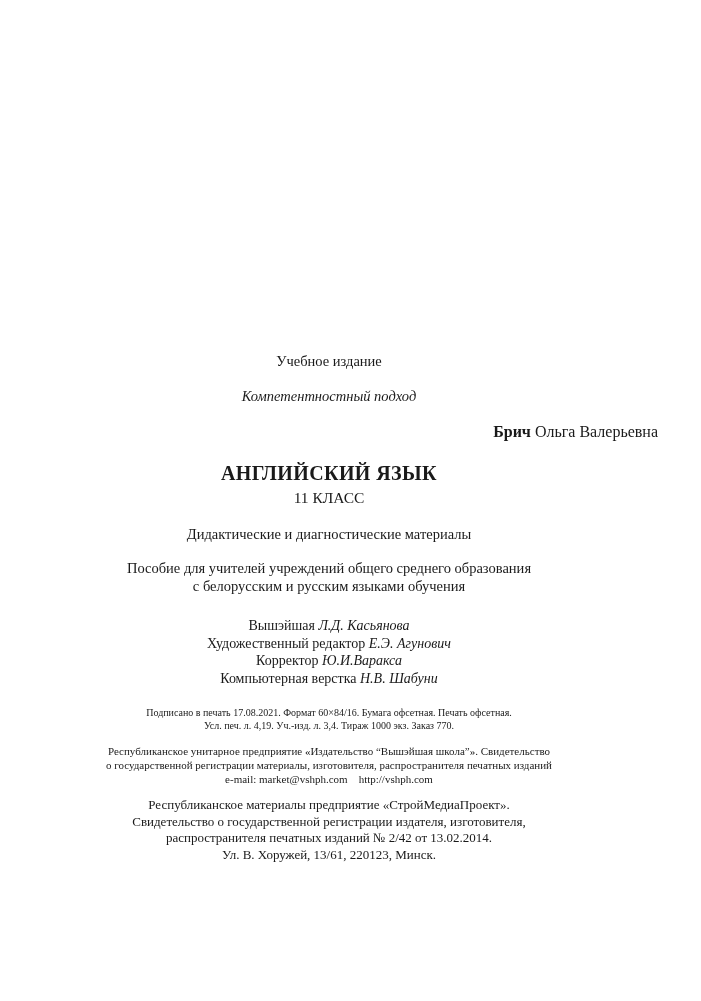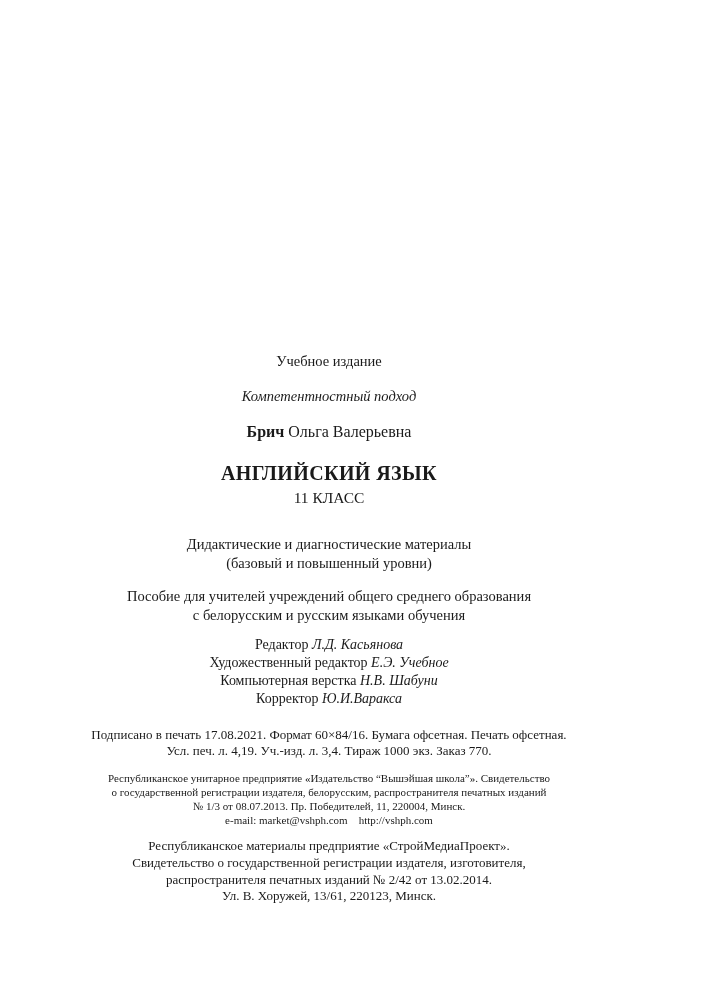--- a/index.html
+++ b/index.html
@@ -37,53 +37,54 @@
     margin-bottom: 16px;
   }
   .series {
     font-size: 14.5px;
     font-style: italic;
     margin-bottom: 17px;
   }
   .author {
     font-size: 16px;
     margin-bottom: 18px;
+    text-align: right;
   }
   .author b {
     font-weight: bold;
   }
   .title {
     font-size: 20px;
     font-weight: bold;
     letter-spacing: 0.4px;
     margin-bottom: 2px;
   }
   .grade {
     font-size: 15.5px;
-    margin-bottom: 27px;
+    margin-bottom: 17px;
   }
   .subtitle {
     font-size: 14.5px;
     line-height: 1.38;
     margin-bottom: 15px;
   }
   .audience {
     font-size: 14.5px;
     line-height: 1.38;
-    margin-bottom: 12px;
+    margin-bottom: 21px;
   }
   .staff {
     font-size: 14px;
     line-height: 1.42;
     margin-bottom: 19px;
   }
   .staff i {
   }
   .print-info {
-    font-size: 13px;
+    font-size: 10px;
     line-height: 1.42;
     margin-bottom: 11px;
   }
   .publisher-block {
     font-size: 11px;
     line-height: 1.42;
     margin-bottom: 11px;
   }
   .publisher-block2 {
     font-size: 13px;
@@ -103,52 +104,50 @@
 
     <div class="line author">
       <b>Брич</b><span> Ольга Валерьевна</span>
     </div>
 
     <div class="line title">АНГЛИЙСКИЙ ЯЗЫК</div>
     <div class="line grade">11 КЛАСС</div>
 
     <div class="subtitle">
       <div class="line">Дидактические и диагностические материалы</div>
-      <div class="line">(базовый и повышенный уровни)</div>
     </div>
 
     <div class="audience">
       <div class="line">Пособие для учителей учреждений общего среднего образования</div>
       <div class="line">с белорусским и русским языками обучения</div>
     </div>
 
     <div class="staff">
       <div class="line">
-        <span>Редактор </span><i>Л.Д. Касьянова</i>
+        <span>Вышэйшая </span><i>Л.Д. Касьянова</i>
       </div>
       <div class="line">
-        <span>Художественный редактор </span><i>Е.Э. Учебное</i>
+        <span>Художественный редактор </span><i>Е.Э. Агунович</i>
+      </div>
+      <div class="line">
+        <span>Корректор </span><i>Ю.И.Варакса</i>
       </div>
       <div class="line">
         <span>Компьютерная верстка </span><i>Н.В. Шабуни</i>
-      </div>
-      <div class="line">
-        <span>Корректор </span><i>Ю.И.Варакса</i>
       </div>
     </div>
 
     <div class="print-info">
       <div class="line">Подписано в печать 17.08.2021. Формат 60×84/16. Бумага офсетная. Печать офсетная.</div>
       <div class="line">Усл. печ. л. 4,19. Уч.-изд. л. 3,4. Тираж 1000 экз. Заказ 770.</div>
     </div>
 
     <div class="publisher-block">
       <div class="line">Республиканское унитарное предприятие «Издательство “Вышэйшая школа”». Свидетельство</div>
-      <div class="line">о государственной регистрации издателя, белорусским, распространителя печатных изданий</div>
-      <div class="line">№ 1/3 от 08.07.2013. Пр. Победителей, 11, 220004, Минск.</div>
+      <div class="line">о государственной регистрации материалы, изготовителя, распространителя печатных изданий</div>
       <div class="line">
         <span>e-mail: </span><span class="nowrap">market@vshph.com</span>&nbsp;&nbsp;&nbsp;&nbsp;<span class="nowrap">http://vshph.com</span>
       </div>
     </div>
 
     <div class="publisher-block2">
       <div class="line">Республиканское материалы предприятие «СтройМедиаПроект».</div>
       <div class="line">Свидетельство о государственной регистрации издателя, изготовителя,</div>
       <div class="line">распространителя печатных изданий № 2/42 от 13.02.2014.</div>
       <div class="line">Ул. В. Хоружей, 13/61, 220123, Минск.</div>

